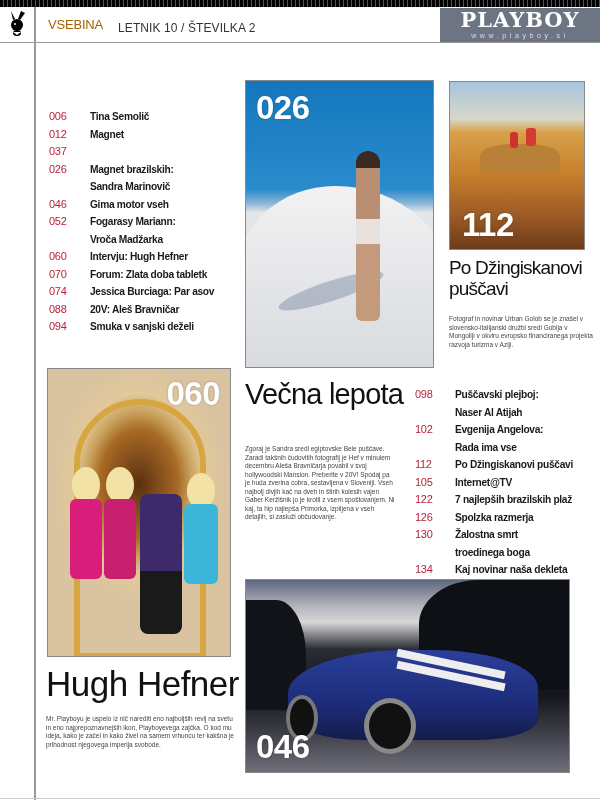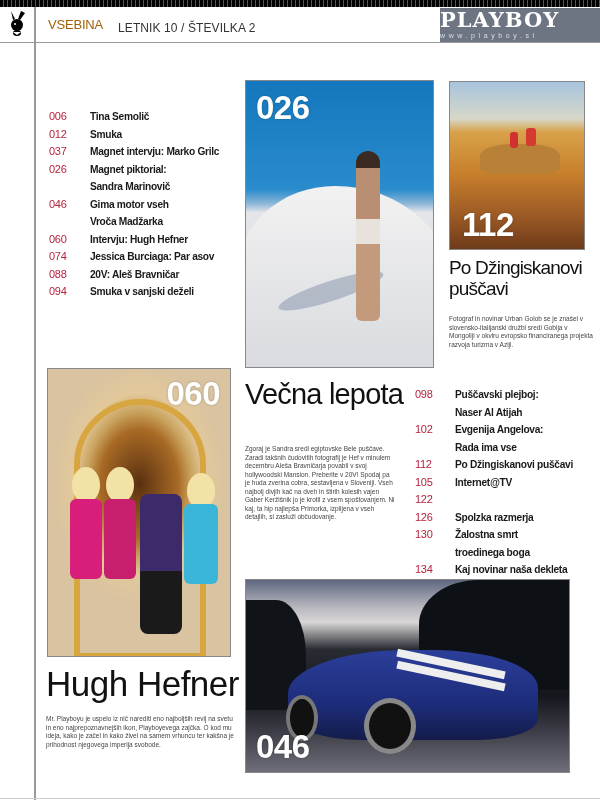--- a/index.html
+++ b/index.html
@@ -14,21 +14,21 @@
     .header-rule { position: absolute; left: 0; top: 42px; width: 600px; height: 1px; background: #999; }
     .vrule { position: absolute; left: 34px; top: 7px; width: 2px; height: 793px; background: #999; }
     .bottom-rule { position: absolute; left: 0; top: 798px; width: 600px; height: 1px; background: #ccc; }
 
     .bunny { position: absolute; left: 6px; top: 10px; width: 24px; height: 28px; }
     .section-title { position: absolute; left: 48px; top: 17px; font-size: 13px; letter-spacing: -0.2px; color: #a16207; }
     .issue-info { position: absolute; left: 118px; top: 21px; font-size: 12px; color: #333; letter-spacing: 0.1px; }
 
     .brand-box {
       position: absolute; left: 440px; top: 8px; width: 160px; height: 34px;
-      background: #6d7583; color: #fff;
+      background: #6d7583; text-align: center; color: #fff;
     }
     .brand-name { display: block; font-family: "DejaVu Serif", serif; font-weight: bold; font-size: 21px; letter-spacing: 1px; line-height: 22px; margin-top: 1px; }
     .brand-url { display: block; font-size: 7px; letter-spacing: 3.6px; line-height: 9px; color: #dde; }
 
     .toc { position: absolute; }
     .toc-row { display: flex; font-weight: bold; font-size: 10.2px; line-height: 17.5px; letter-spacing: -0.3px; }
     .toc-num { width: 41px; color: #b6233d; font-weight: normal; font-size: 11px; }
     .toc-text { color: #1a1a1a; }
     .toc-left { left: 49px; top: 108px; }
     .toc-right { left: 415px; top: 386px; }
@@ -104,45 +104,52 @@
   <span class="brand-url">www.playboy.si</span>
 </div>
 
 <div class="toc toc-left">
   <div class="toc-row">
       <span class="toc-num">006</span>
       <span class="toc-text">Tina Semolič</span>
     </div>
   <div class="toc-row">
       <span class="toc-num">012</span>
-      <span class="toc-text">Smuka</span>
+      <span class="toc-text">Magnet</span>
     </div>
   <div class="toc-row">
       <span class="toc-num">037</span>
-      <span class="toc-text">Magnet intervju: Marko Grilc</span>
     </div>
   <div class="toc-row">
       <span class="toc-num">026</span>
-      <span class="toc-text">Magnet piktorial:</span>
+      <span class="toc-text">Magnet brazilskih:</span>
     </div>
   <div class="toc-row">
       <span class="toc-num"></span>
       <span class="toc-text">Sandra Marinovič</span>
     </div>
   <div class="toc-row">
       <span class="toc-num">046</span>
       <span class="toc-text">Gima motor vseh</span>
     </div>
   <div class="toc-row">
+      <span class="toc-num">052</span>
+      <span class="toc-text">Fogarasy Mariann:</span>
+    </div>
+  <div class="toc-row">
       <span class="toc-num"></span>
       <span class="toc-text">Vroča Madžarka</span>
     </div>
   <div class="toc-row">
       <span class="toc-num">060</span>
       <span class="toc-text">Intervju: Hugh Hefner</span>
+    </div>
+  <div class="toc-row">
+      <span class="toc-num">070</span>
+      <span class="toc-text">Forum: Zlata doba tabletk</span>
     </div>
   <div class="toc-row">
       <span class="toc-num">074</span>
       <span class="toc-text">Jessica Burciaga: Par asov</span>
     </div>
   <div class="toc-row">
       <span class="toc-num">088</span>
       <span class="toc-text">20V: Aleš Bravničar</span>
     </div>
   <div class="toc-row">
@@ -203,20 +210,21 @@
   <div class="toc-row">
       <span class="toc-num">112</span>
       <span class="toc-text">Po Džingiskanovi puščavi</span>
     </div>
   <div class="toc-row">
       <span class="toc-num">105</span>
       <span class="toc-text">Internet@TV</span>
     </div>
   <div class="toc-row">
       <span class="toc-num">122</span>
+      <span class="toc-text">7 najlepših brazilskih plaž</span>
     </div>
   <div class="toc-row">
       <span class="toc-num">126</span>
       <span class="toc-text">Spolzka razmerja</span>
     </div>
   <div class="toc-row">
       <span class="toc-num">130</span>
       <span class="toc-text">Žalostna smrt</span>
     </div>
   <div class="toc-row">

